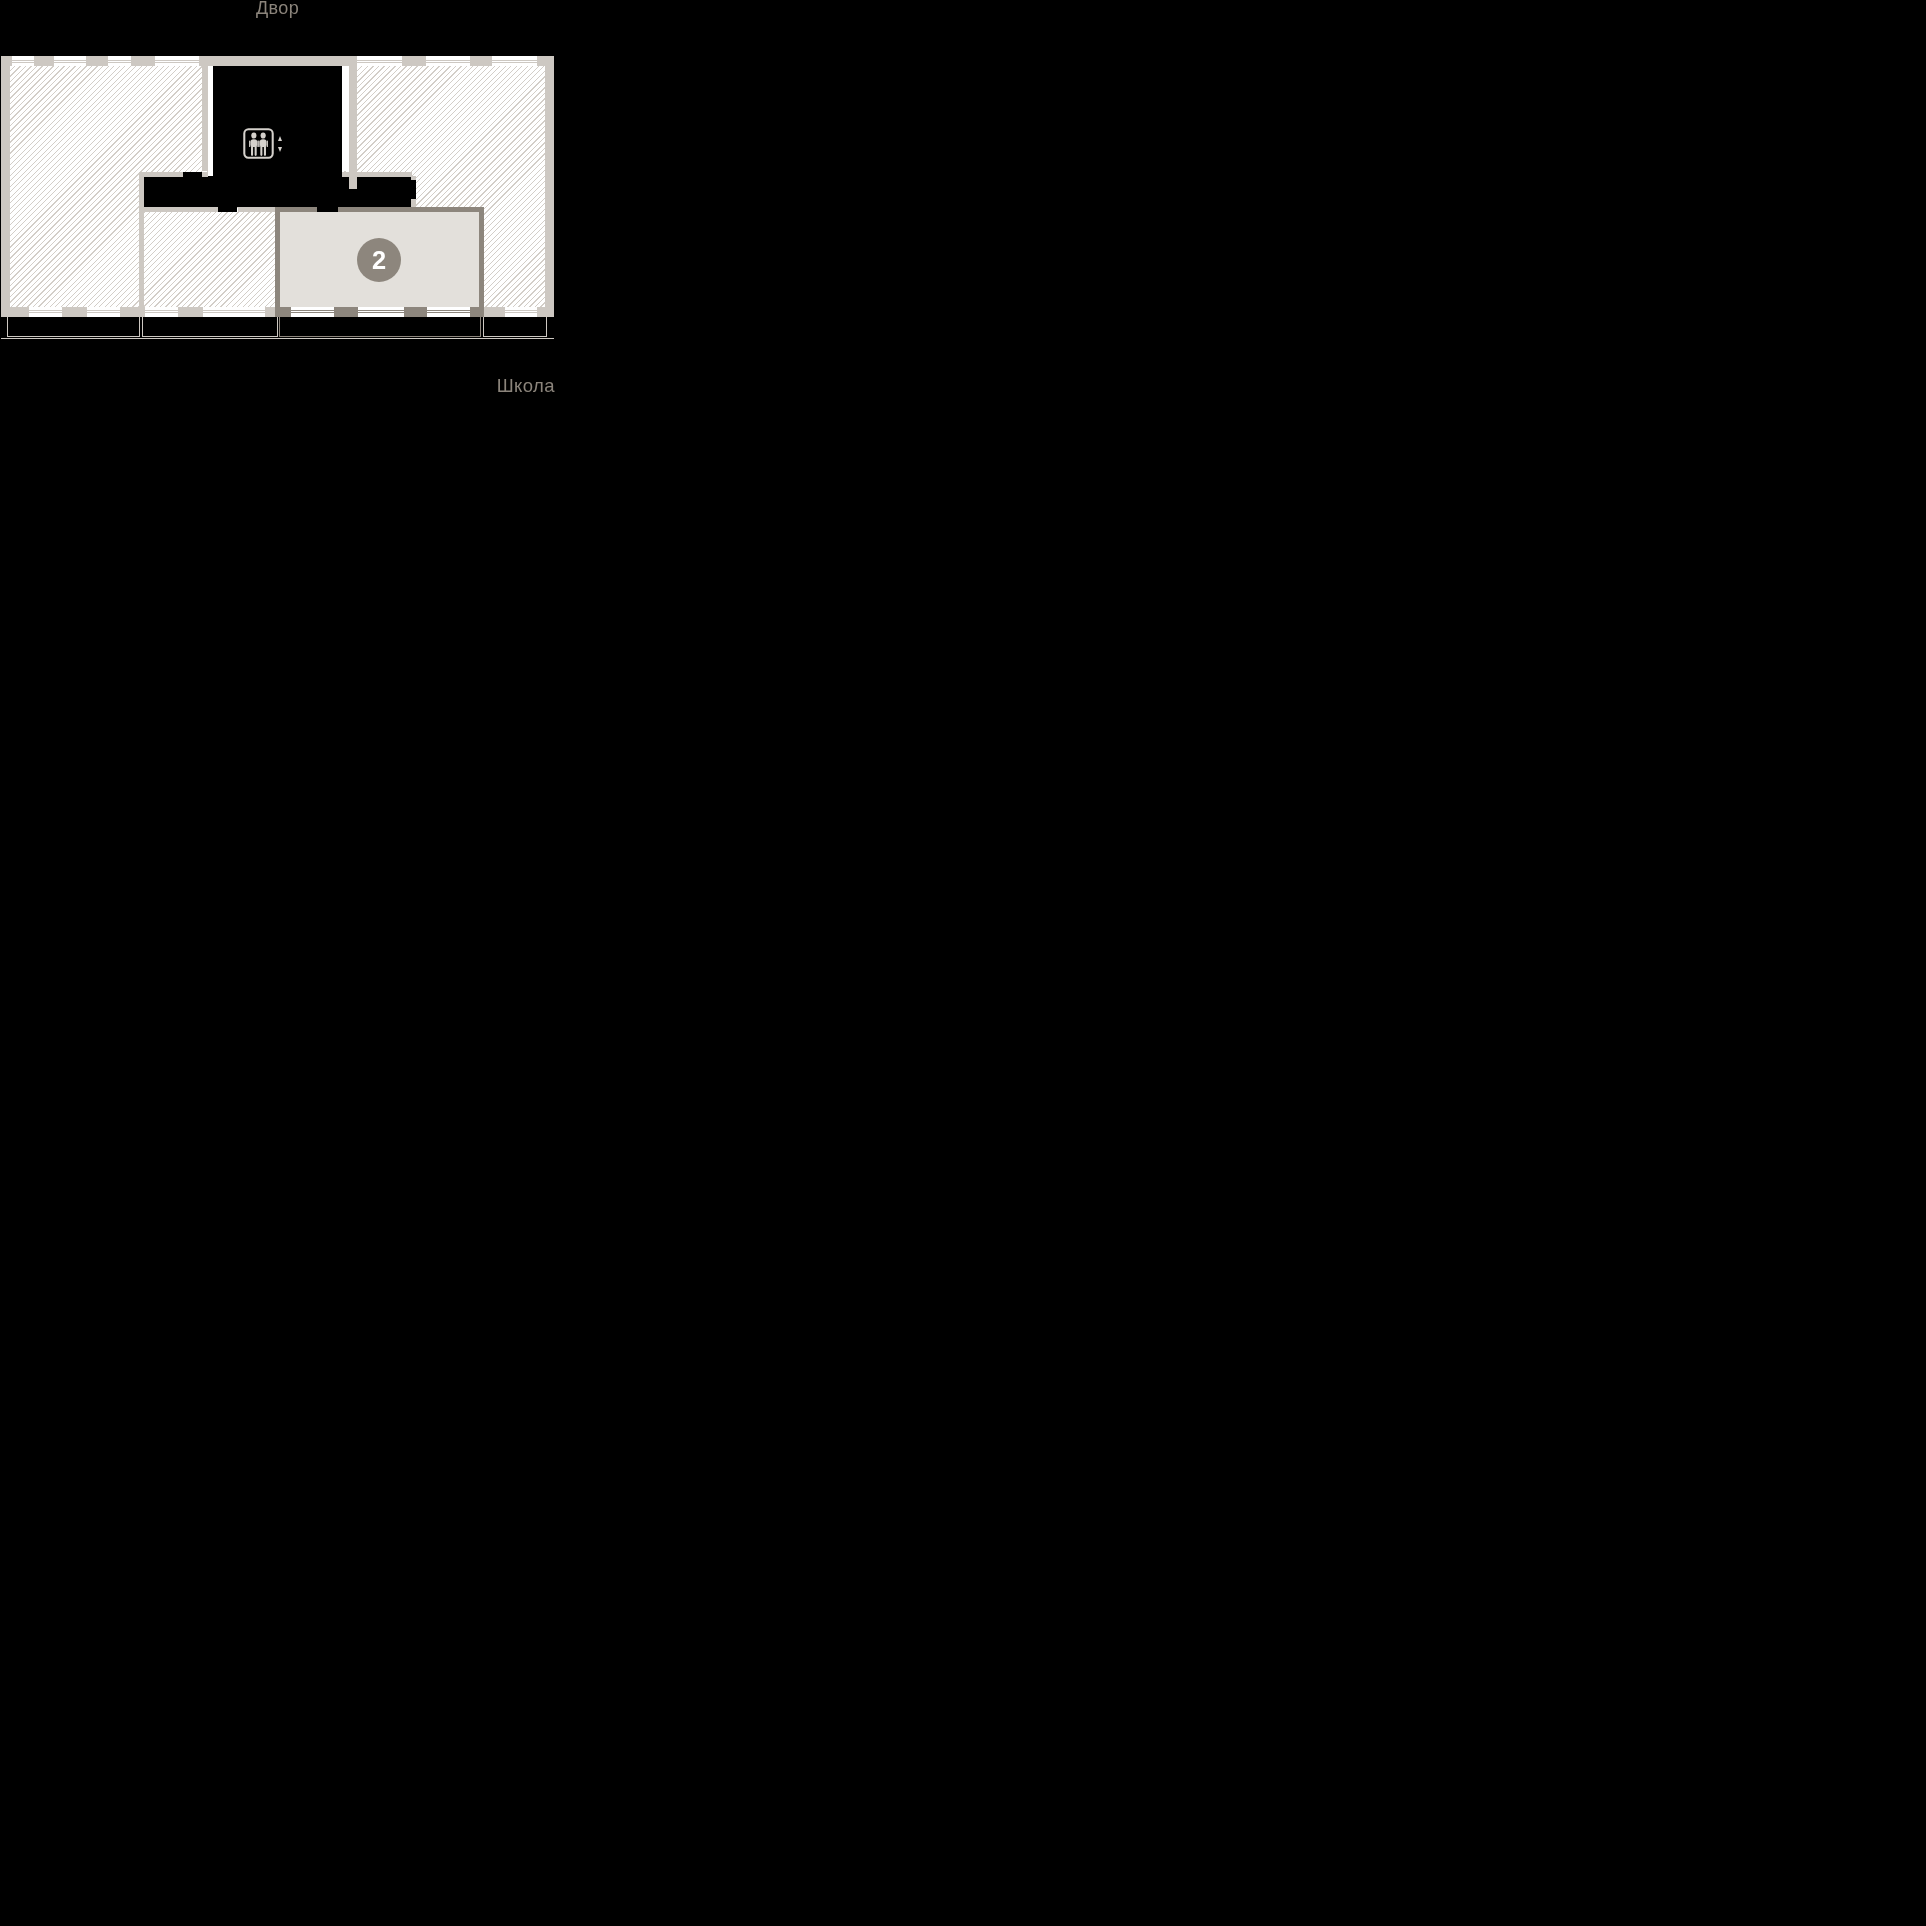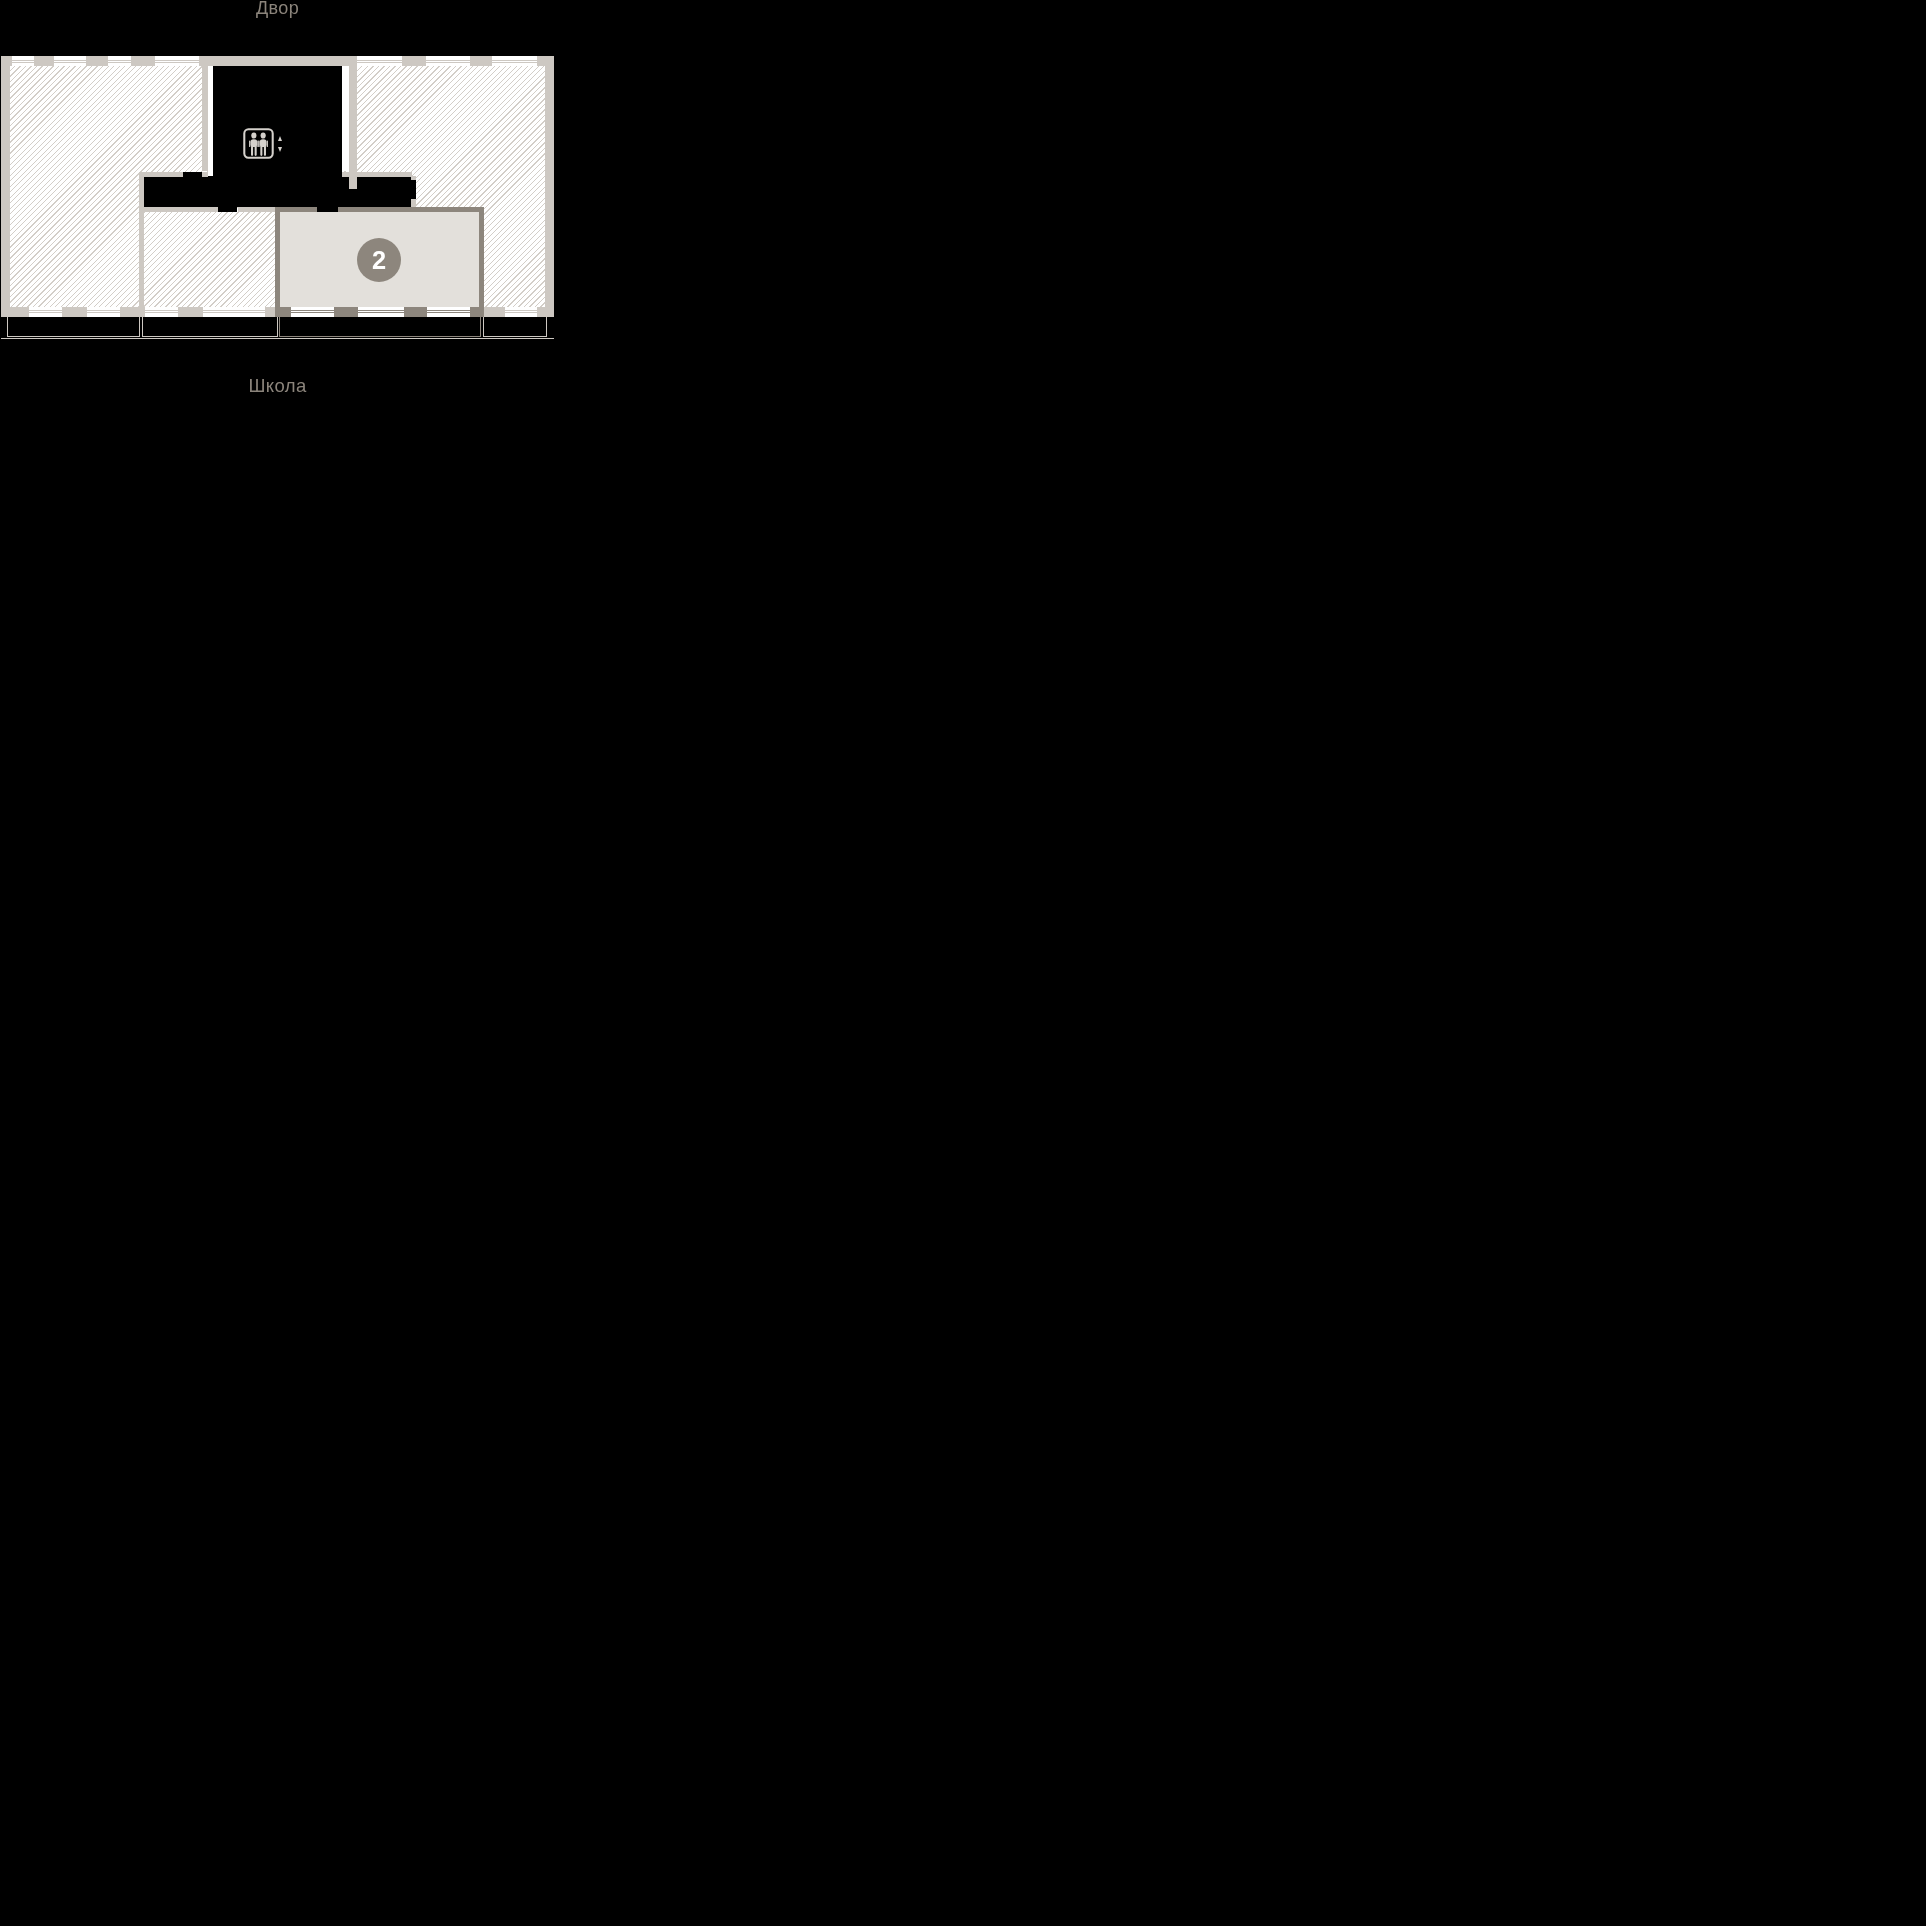--- a/index.html
+++ b/index.html
@@ -159,16 +159,16 @@
         <rect x="91.5" y="48" width="5" height="26" rx="2.5"></rect>
         <rect x="67" y="68" width="8" height="40" rx="4"></rect>
         <rect x="81" y="68" width="8" height="40" rx="4"></rect>
       </g>
     </svg>
     <div class="tri-up" style="left:278px;top:136px;"></div>
     <div class="tri-down" style="left:278px;top:147px;"></div>
 
   </div>
 
-  <div class="label" style="top:376px;font-size:18.5px;">Школа</div>
+  <div class="label" style="top:376px;font-size:18.5px;text-align:right;">Школа</div>
 
 </div>
 
 
 </body></html>

